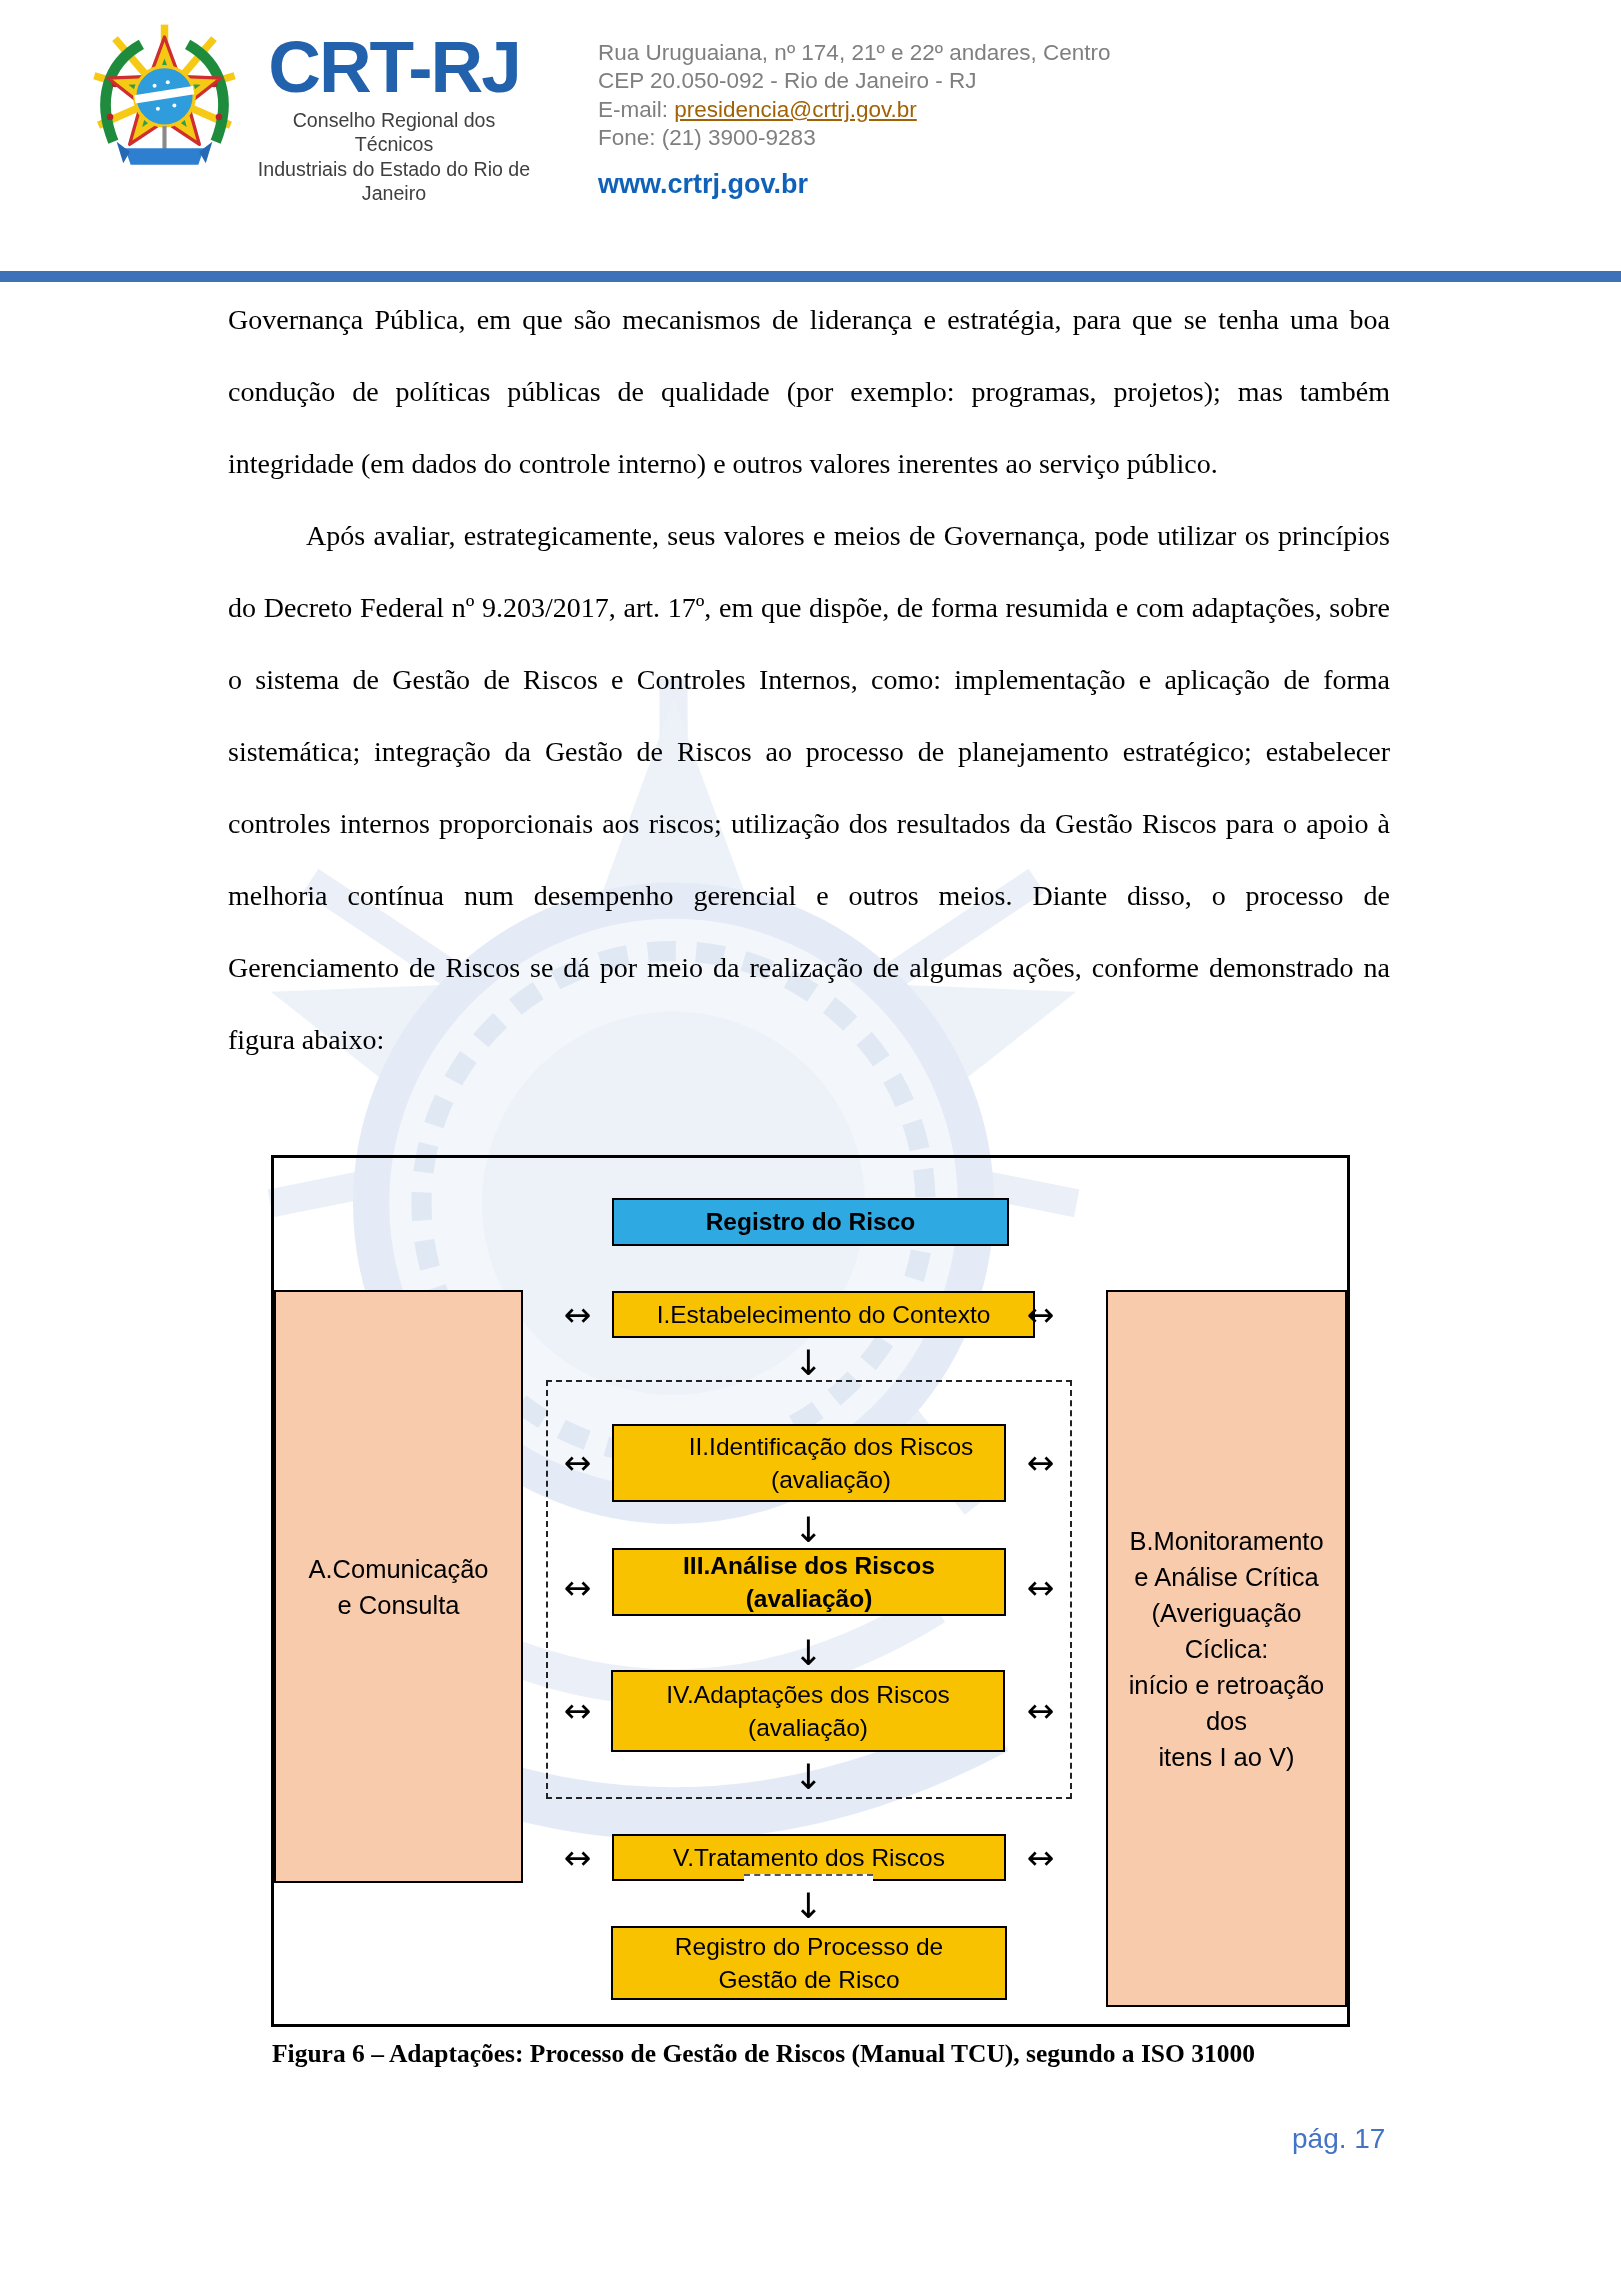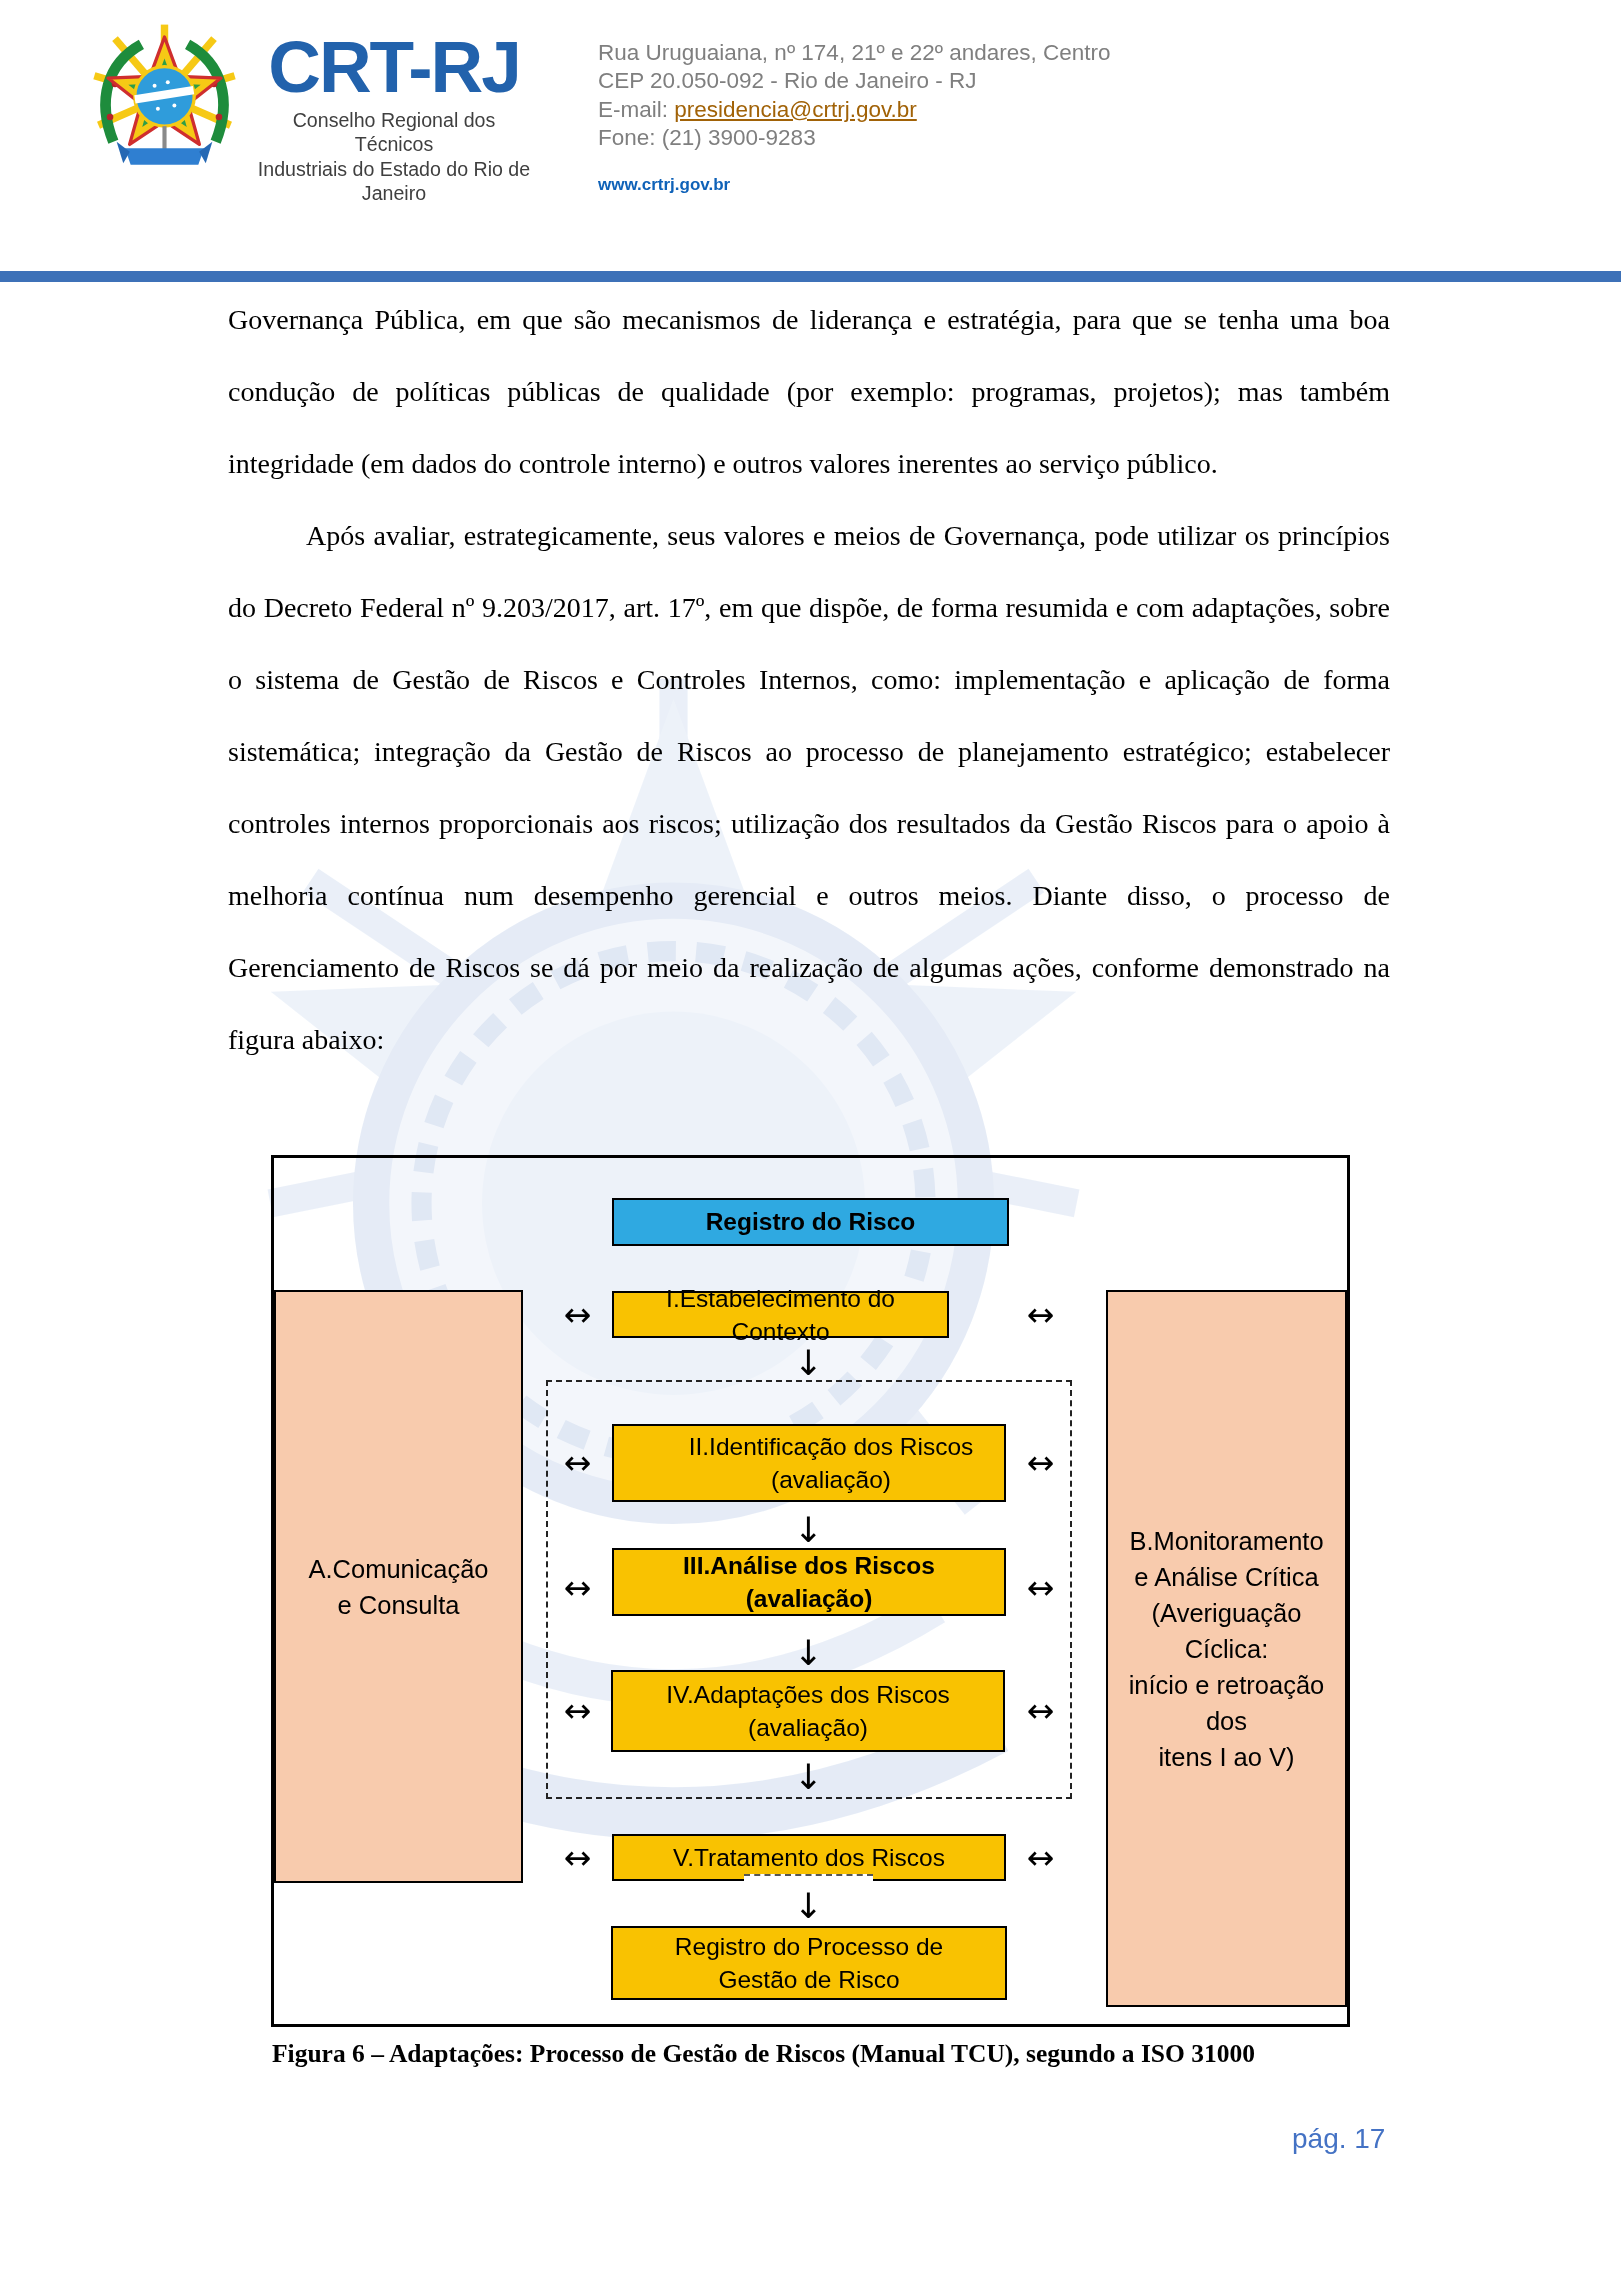--- a/index.html
+++ b/index.html
@@ -9,37 +9,37 @@
   .watermark{position:absolute;left:230px;top:598px;width:887px;height:1372px;opacity:.5;z-index:0;}
   
   .header{position:absolute;left:15px;top:0;width:1621px;height:271px;background:#fff;z-index:3;}
   .logo{position:absolute;left:65px;top:17.6px;width:169px;height:165px;}
   .brand-block{position:absolute;left:237px;top:25.5px;width:284px;text-align:center;}
   .brand{font-size:73px;font-weight:bold;letter-spacing:-2px;color:#2262AC;line-height:82px;}
   .brand-sub{font-size:19.6px;color:#3f3f3f;line-height:24.5px;}
   .contact{position:absolute;left:583px;top:39px;width:549px;color:#7f7f7f;font-size:22.5px;line-height:27.4px;}
   .contact .row{margin-bottom:1px;}
   .email-link{color:#a16207;text-decoration:underline;}
-  .website{margin-top:19.6px;color:#0F62B8;font-weight:bold;font-size:17px;}
+  .website{margin-top:19.6px;color:#0F62B8;font-weight:bold;font-size:27px;}
   .blue-bar{position:absolute;left:0;top:271px;width:1621px;height:10.8px;background:#3D71B8;z-index:3;}
   
   .bodytext{position:absolute;left:228px;top:284px;width:1162px;z-index:2;
             font-family:"Liberation Serif",serif;font-size:28px;line-height:72px;color:#000;
             text-align:justify;}
   .bodytext p{margin:0;}
   .bodytext p.indent{text-indent:78px;}
   
   .fig{position:absolute;left:271px;top:1155px;width:1079px;height:872px;border:3.9px solid #000;
        box-sizing:border-box;z-index:2;background:transparent;}
   .fbox{position:absolute;box-sizing:border-box;display:flex;flex-direction:column;
         align-items:center;justify-content:center;text-align:center;z-index:2;}
   .bluebox{left:338px;top:40px;width:397px;height:48px;background:#2FA9E1;border:2.9px solid #000;
            font-weight:bold;font-size:24.5px;}
   .goldbox{background:#F9C201;border:2.9px solid #000;font-size:24.5px;line-height:33px;}
-  .g1{left:338px;top:133px;width:337px;height:47px;}
+  .g1{left:338px;top:133px;width:423px;height:47px;}
   .g2{left:338px;top:266px;width:394px;height:78px;padding-left:44px;}
   .g3{left:338px;top:390px;width:394px;height:68px;font-weight:bold;}
   .g4{left:337px;top:512px;width:394px;height:82px;}
   .g5{left:338px;top:676px;width:394px;height:47px;}
   .g6{left:337px;top:768px;width:396px;height:74px;}
   .salmon{background:#F8CBAD;border:2.9px solid #000;font-size:25.5px;line-height:36px;}
   .sleft{left:0;top:132px;width:249px;height:593px;}
   .sright{right:0;top:132px;width:241px;height:717px;}
   .dashed{position:absolute;left:272px;top:222px;width:526px;height:419px;
           border:2px dashed #222;box-sizing:border-box;z-index:1;}

